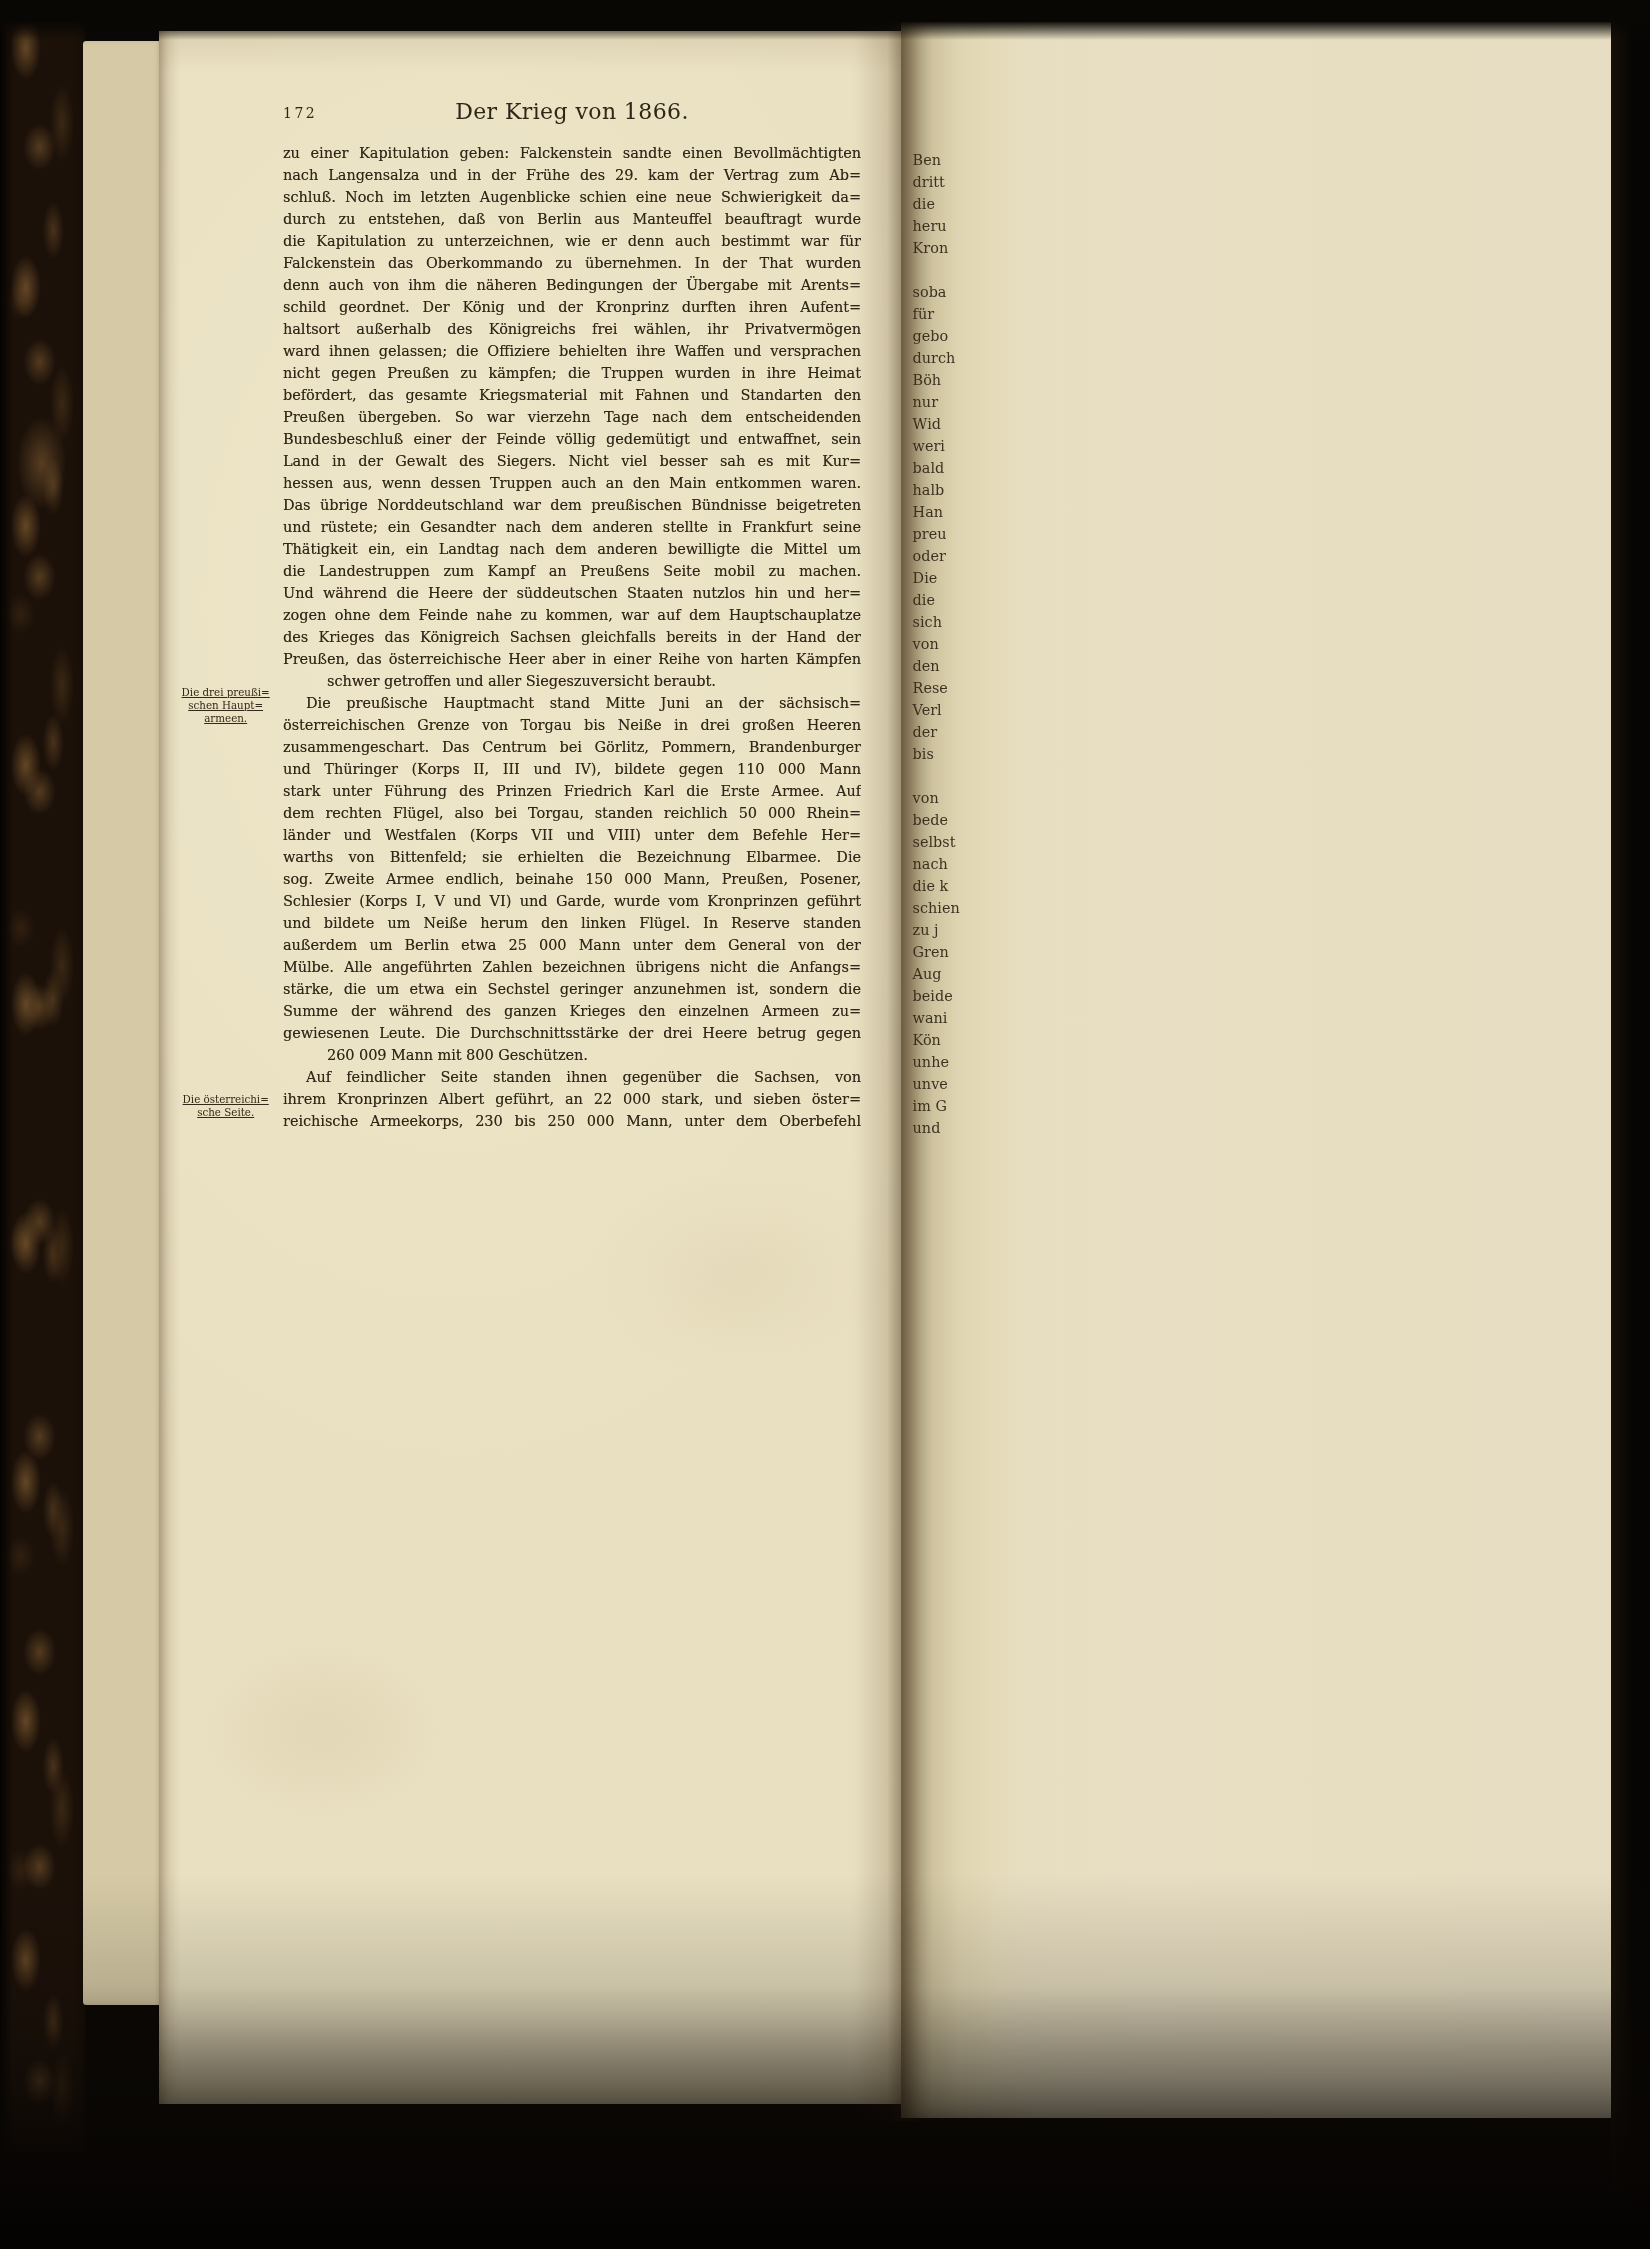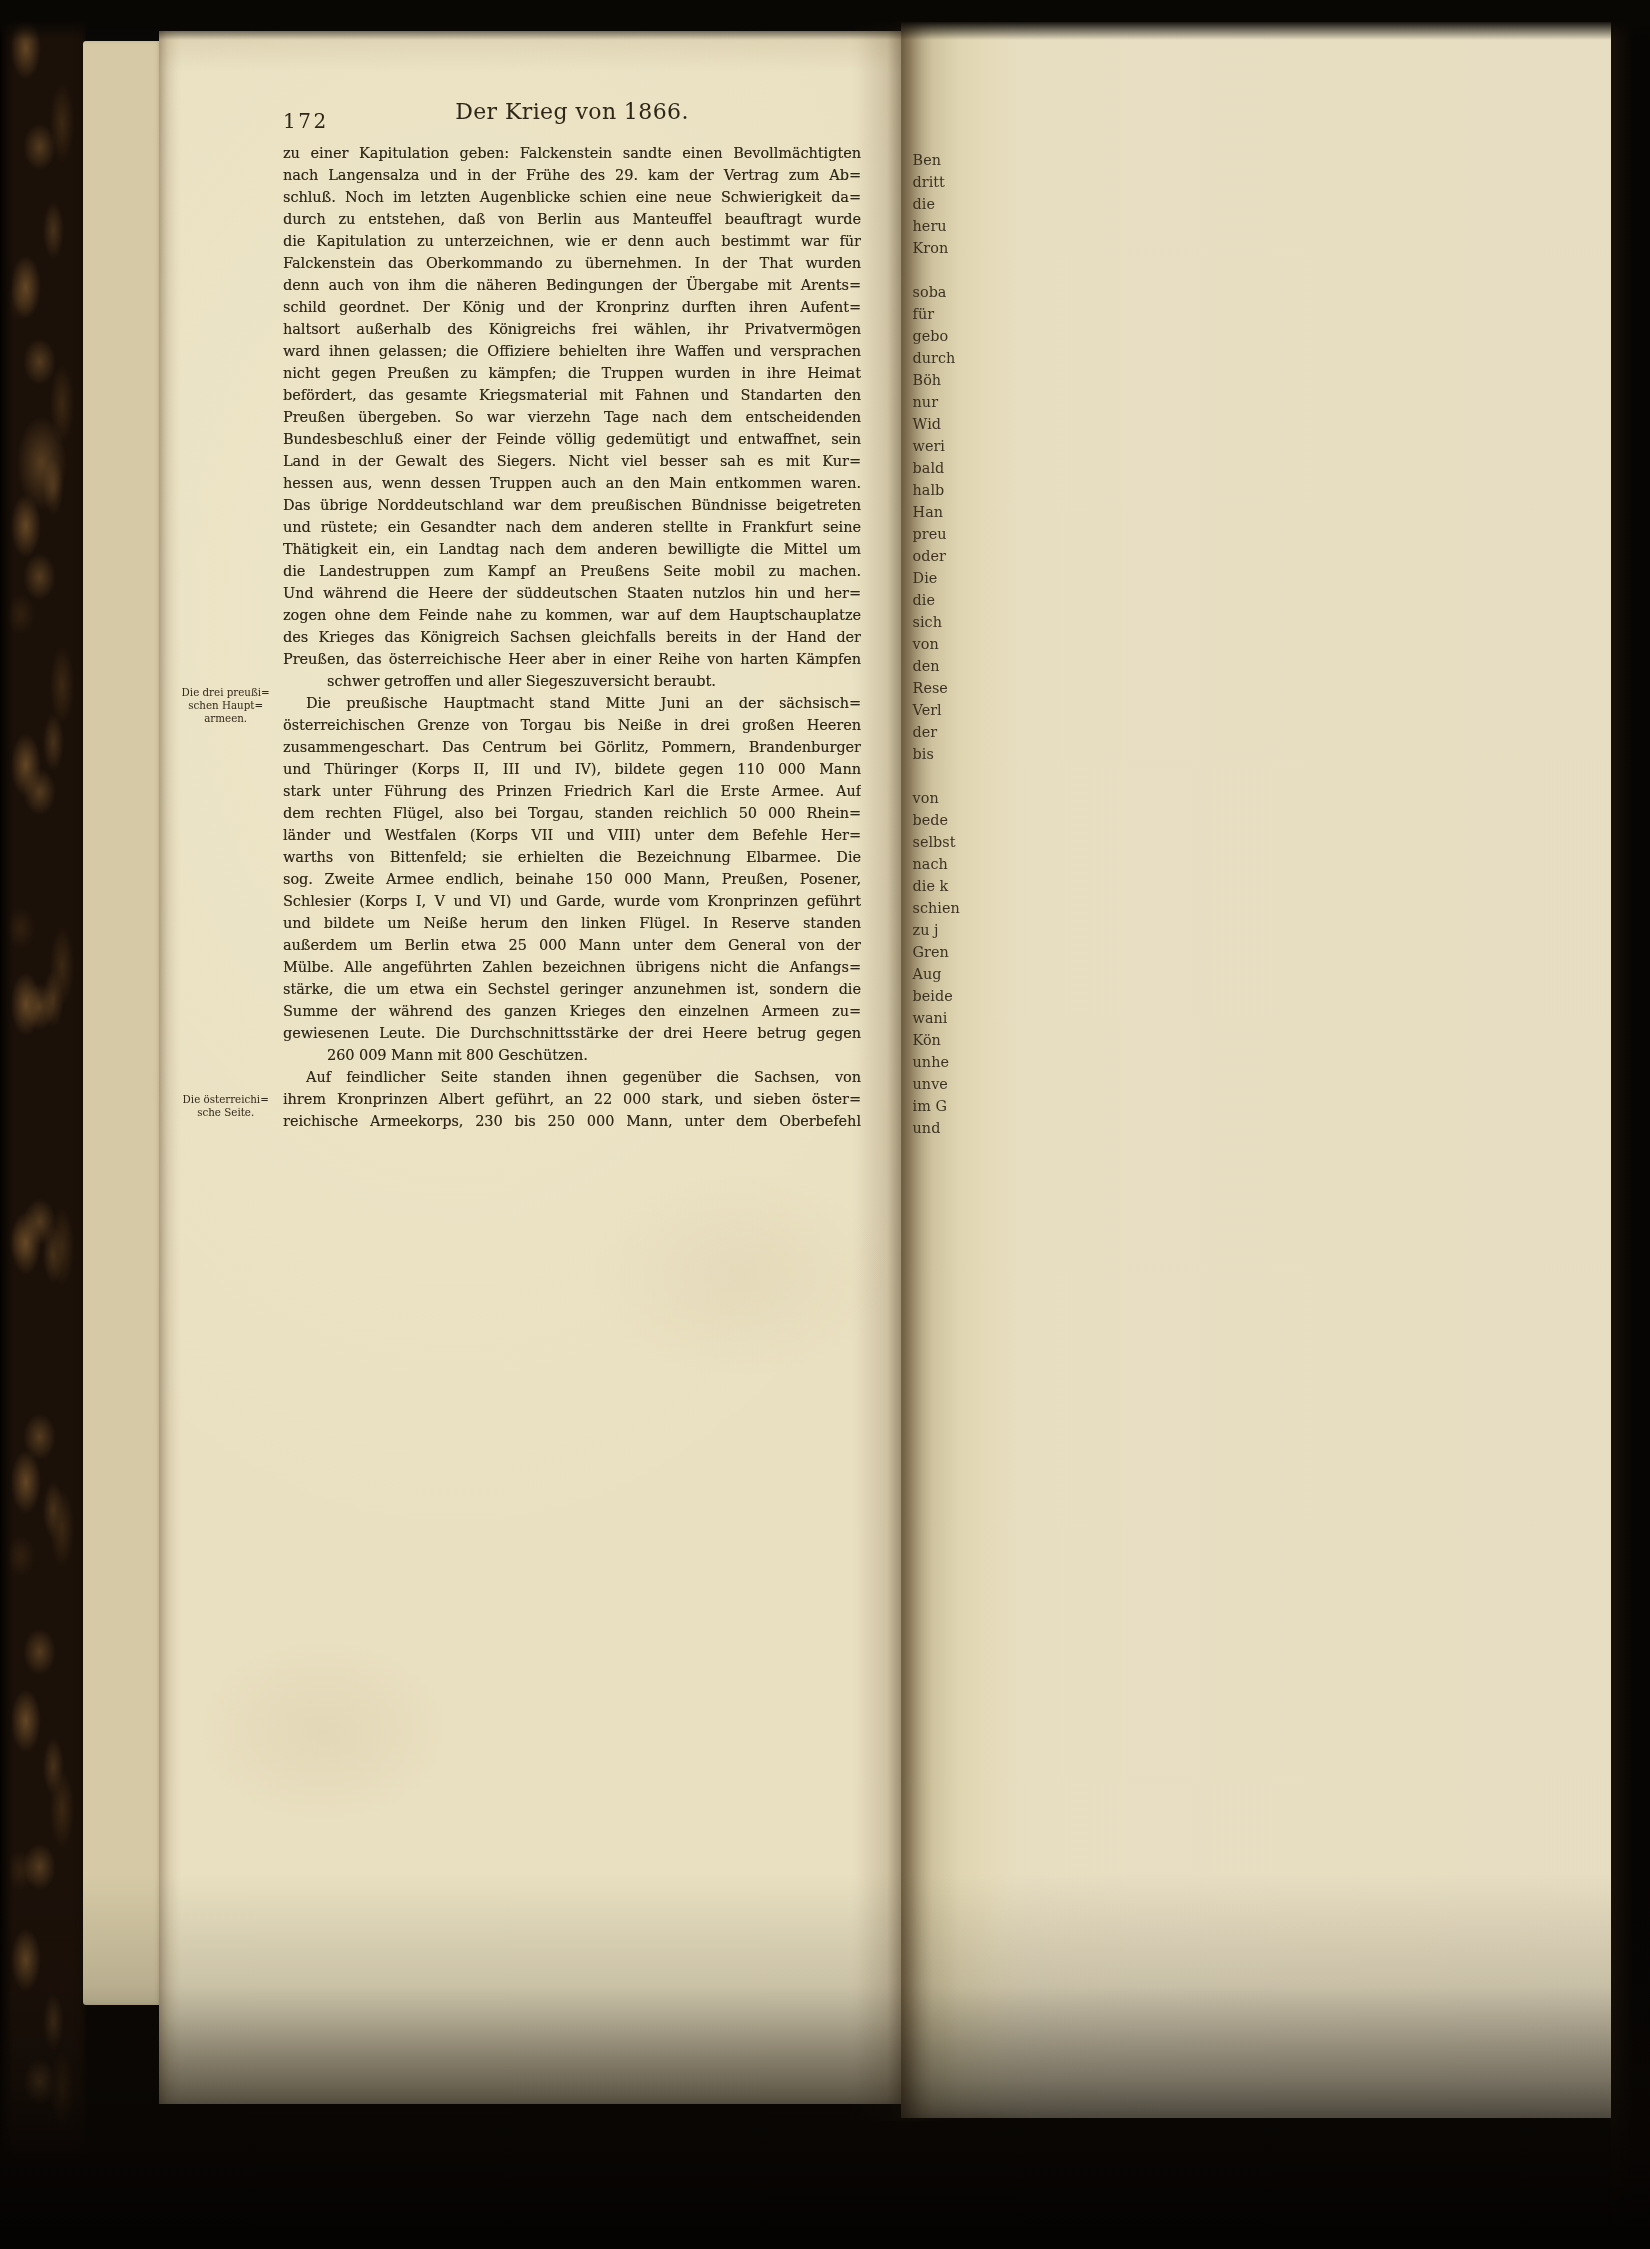--- a/index.html
+++ b/index.html
@@ -42,32 +42,32 @@
     background-image:
       radial-gradient(908px 1403px at 40% 28%, rgba(255,250,228,.22), transparent 70%),
       radial-gradient(215px 149px at 78% 60%, rgba(140,100,50,.06), transparent 70%),
       radial-gradient(182px 132px at 22% 82%, rgba(140,100,50,.07), transparent 70%),
       linear-gradient(90deg, rgba(120,90,50,.18) 0, rgba(120,90,50,0) 3%, rgba(120,90,50,0) 94%, rgba(120,90,50,.16) 100%),
       linear-gradient(180deg, rgba(120,90,50,.14) 0, rgba(120,90,50,0) 2%, rgba(120,90,50,0) 96%, rgba(120,90,50,.2) 100%);
     background-color:#e9e0c1;
     box-shadow:inset 8.3px 0 13.2px -7.4px rgba(70,50,25,.5);}
 
   .page-header{position:absolute;left:124px;top:68px;width:578px;height:28px;color:#2e2617;}
-  .page-num{position:absolute;left:0;top:11px;font-size:20px;line-height:23px;letter-spacing:2.5px;text-align:right;}
+  .page-num{position:absolute;left:0;top:3px;font-size:14px;line-height:23px;letter-spacing:2.5px;text-align:right;}
   .header-title{display:block;text-align:center;font-size:22px;line-height:25px;letter-spacing:0.4px;}
 
   .text-block{position:absolute;left:124px;top:111px;width:578px;color:#2e2617;
     font-size:14.4px;line-height:22px;
     text-shadow:0.2px 0.2px 0.2px rgba(46,38,23,.5);}
   .tl{height:22px;overflow:hidden;text-align:justify;text-align-last:justify;}
   .tl.endline{text-align-last:left;margin-left:44px;}
   .tl.indent{text-indent:23px;}
 
   .margin-note{position:absolute;left:13.2px;width:107px;text-align:center;color:#33291a;
-    font-size:10.3px;line-height:12.8px;}
+    font-size:10.3px;line-height:12.8px;text-decoration:underline;}
   .note-1{top:655px;}
   .note-2{top:1030px;margin-top:32px;}
 
   
   .page-right{position:absolute;left:901px;top:21.5px;width:710px;height:2096px;z-index:3;
     background:linear-gradient(90deg,#c9bb94 0,#d9cea8 21.5px,#e5dbba 91px,#eae1c3 239px,#e5dbbc 100%);
     box-shadow:inset 13.2px 0 20px -8.3px rgba(60,40,18,.6);}
   .fragments{position:absolute;left:11.6px;top:127px;color:#3b3223;
     font-size:14.4px;line-height:22px;white-space:nowrap;filter:blur(0.2px);}
   .frag{height:22px;}

